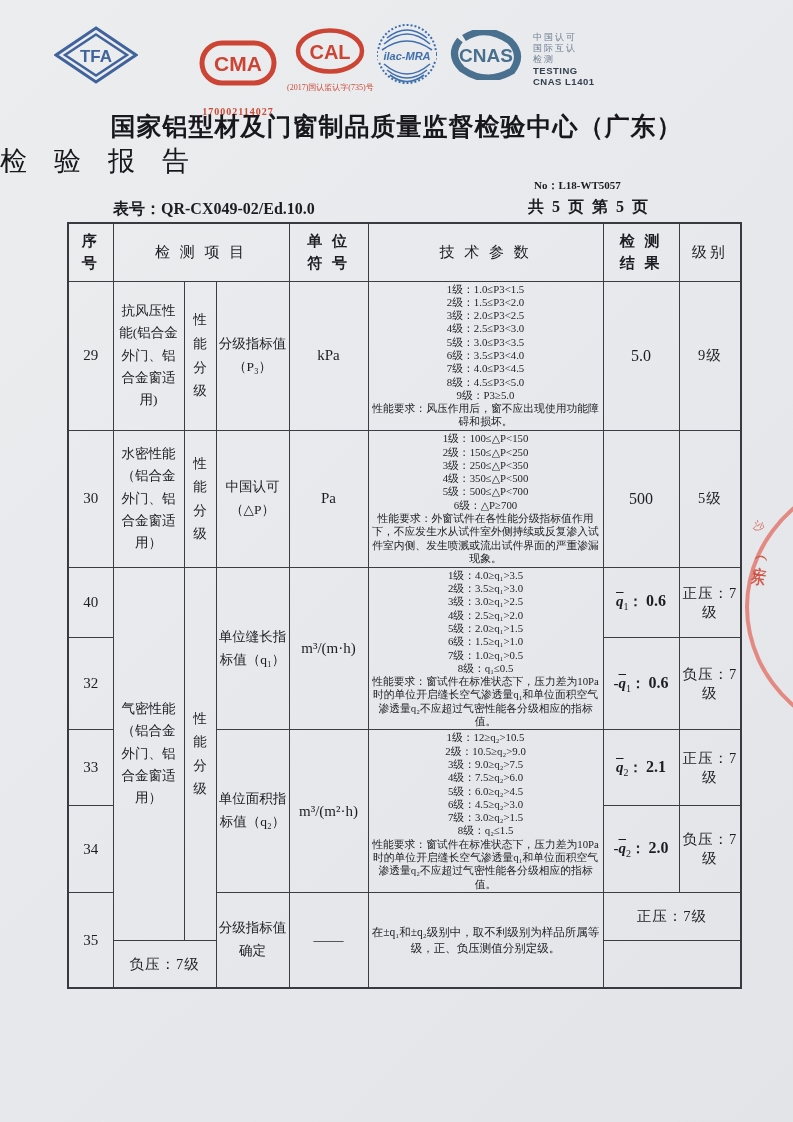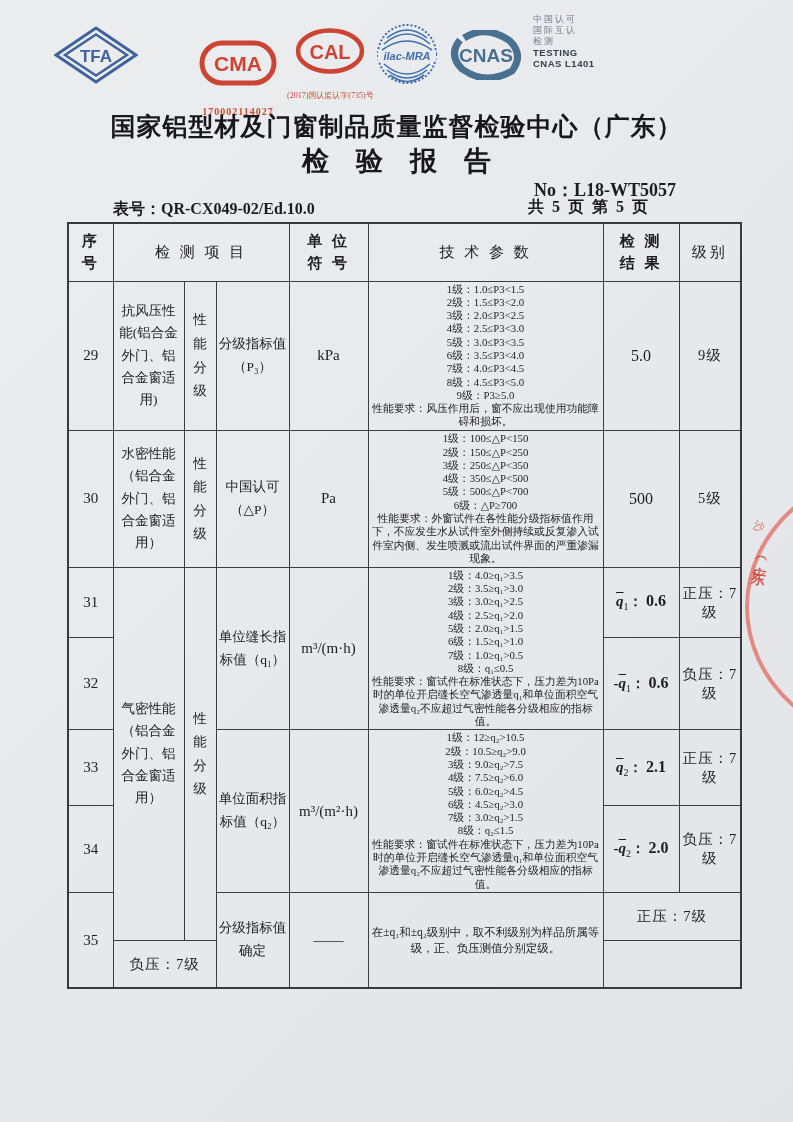--- a/index.html
+++ b/index.html
@@ -14,28 +14,28 @@
     overflow:hidden;
   }
   
   .logo{position:absolute;}
   .logo-tfa{left:54px;top:26px;}
   .logo-cma{left:199px;top:40px;text-align:center;}
   .logo-cal{left:287px;top:28px;text-align:center;}
   .logo-ilac{left:376px;top:20px;}
   .logo-cnas{left:450px;top:30px;}
   .cma-number{margin-top:16px;font-size:10px;letter-spacing:1px;color:#cc4a36;font-weight:bold;font-family:"Liberation Serif",serif;}
-  .cal-number{margin-top:12px;font-size:8px;color:#cc4a36;white-space:nowrap;}
-  .cnas-textblock{position:absolute;left:533px;top:14px;line-height:11px;}
+  .cal-number{margin-top:4px;font-size:8px;color:#cc4a36;white-space:nowrap;}
+  .cnas-textblock{position:absolute;left:533px;top:32px;line-height:11px;}
   .cnas-cn{font-size:9px;color:#6f8094;letter-spacing:2px;}
   .cnas-en{font-size:9.5px;color:#33404e;font-weight:bold;font-family:"Liberation Sans",sans-serif;letter-spacing:.5px;}
   
   .org-title{position:absolute;top:110px;left:0;width:100%;text-align:center;font-size:25px;font-weight:bold;letter-spacing:1px;color:#17171c;}
-  .report-title{position:absolute;top:143px;left:0;width:100%;text-align:center;font-size:27px;font-weight:bold;color:#17171c;}
-  .report-no{position:absolute;top:178px;left:534px;font-size:18px;font-weight:bold;}
+  .report-title{position:absolute;top:143px;left:0;width:100%;text-align:left;font-size:27px;font-weight:normal;color:#17171c;}
+  .report-no{position:absolute;top:178px;left:534px;font-size:11px;font-weight:bold;}
   .form-no{position:absolute;top:199px;left:113px;font-size:16px;font-weight:bold;}
   .pages{position:absolute;top:197px;left:528px;font-size:16px;font-weight:bold;letter-spacing:2px;}
   
   table.report{
     position:absolute;top:222px;left:67px;
     width:673px;border-collapse:collapse;table-layout:fixed;
     border:2px solid #393940;
   }
   table.report td,table.report th{
     border:1.5px solid #3c3c42;
@@ -248,21 +248,21 @@
               <div>5级：500≤△P&lt;700</div>
               <div>6级：△P≥700</div>
               <div>性能要求：外窗试件在各性能分级指标值作用下，不应发生水从试件室外侧持续或反复渗入试件室内侧、发生喷溅或流出试件界面的严重渗漏现象。</div>
             </div>
           </td>
       <td class="result">500</td>
       <td class="grade">5级</td>
     </tr>
 
     <tr class="r31">
-      <td class="seq">31</td>
+      <td class="seq">40</td>
       <td class="item" rowspan="5">气密性能（铝合金外门、铝合金窗适用）</td>
       <td class="vstack" rowspan="5">
             <div>
               <div>性</div>
               <div>能</div>
               <div>分</div>
               <div>级</div>
             </div>
           </td>
       <td class="ind" rowspan="2">单位缝长指标值（q₁）</td>

